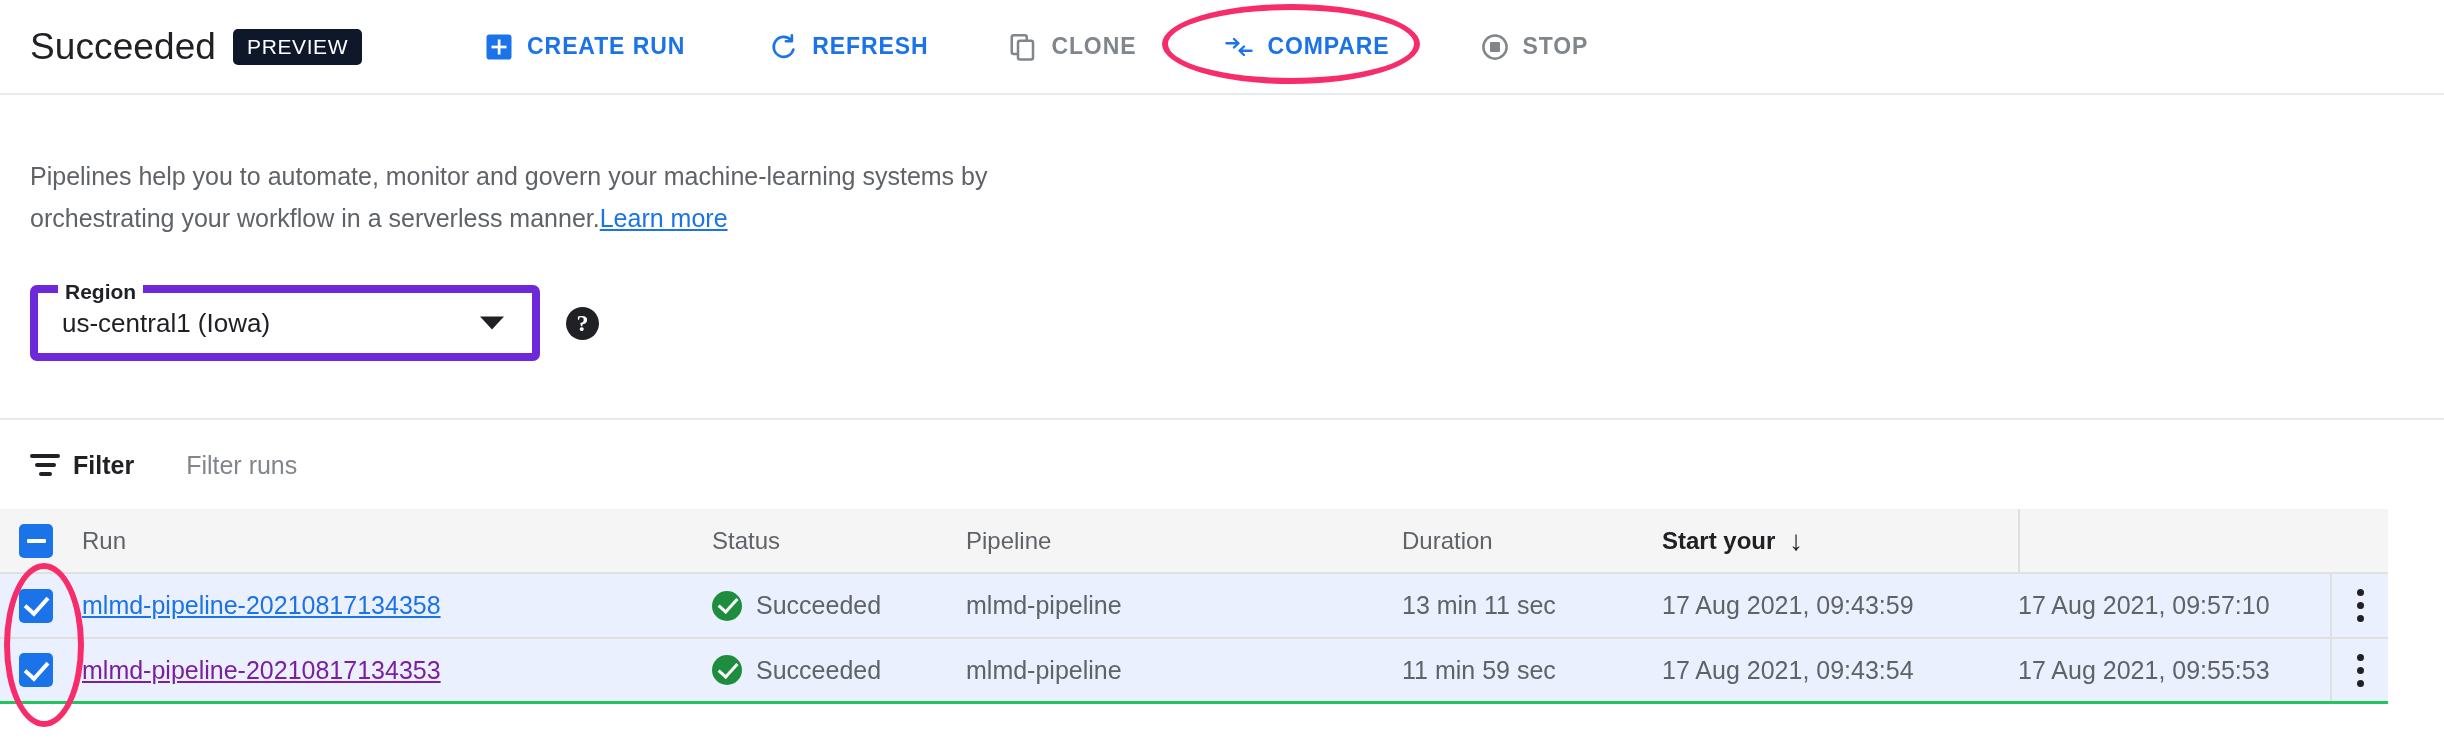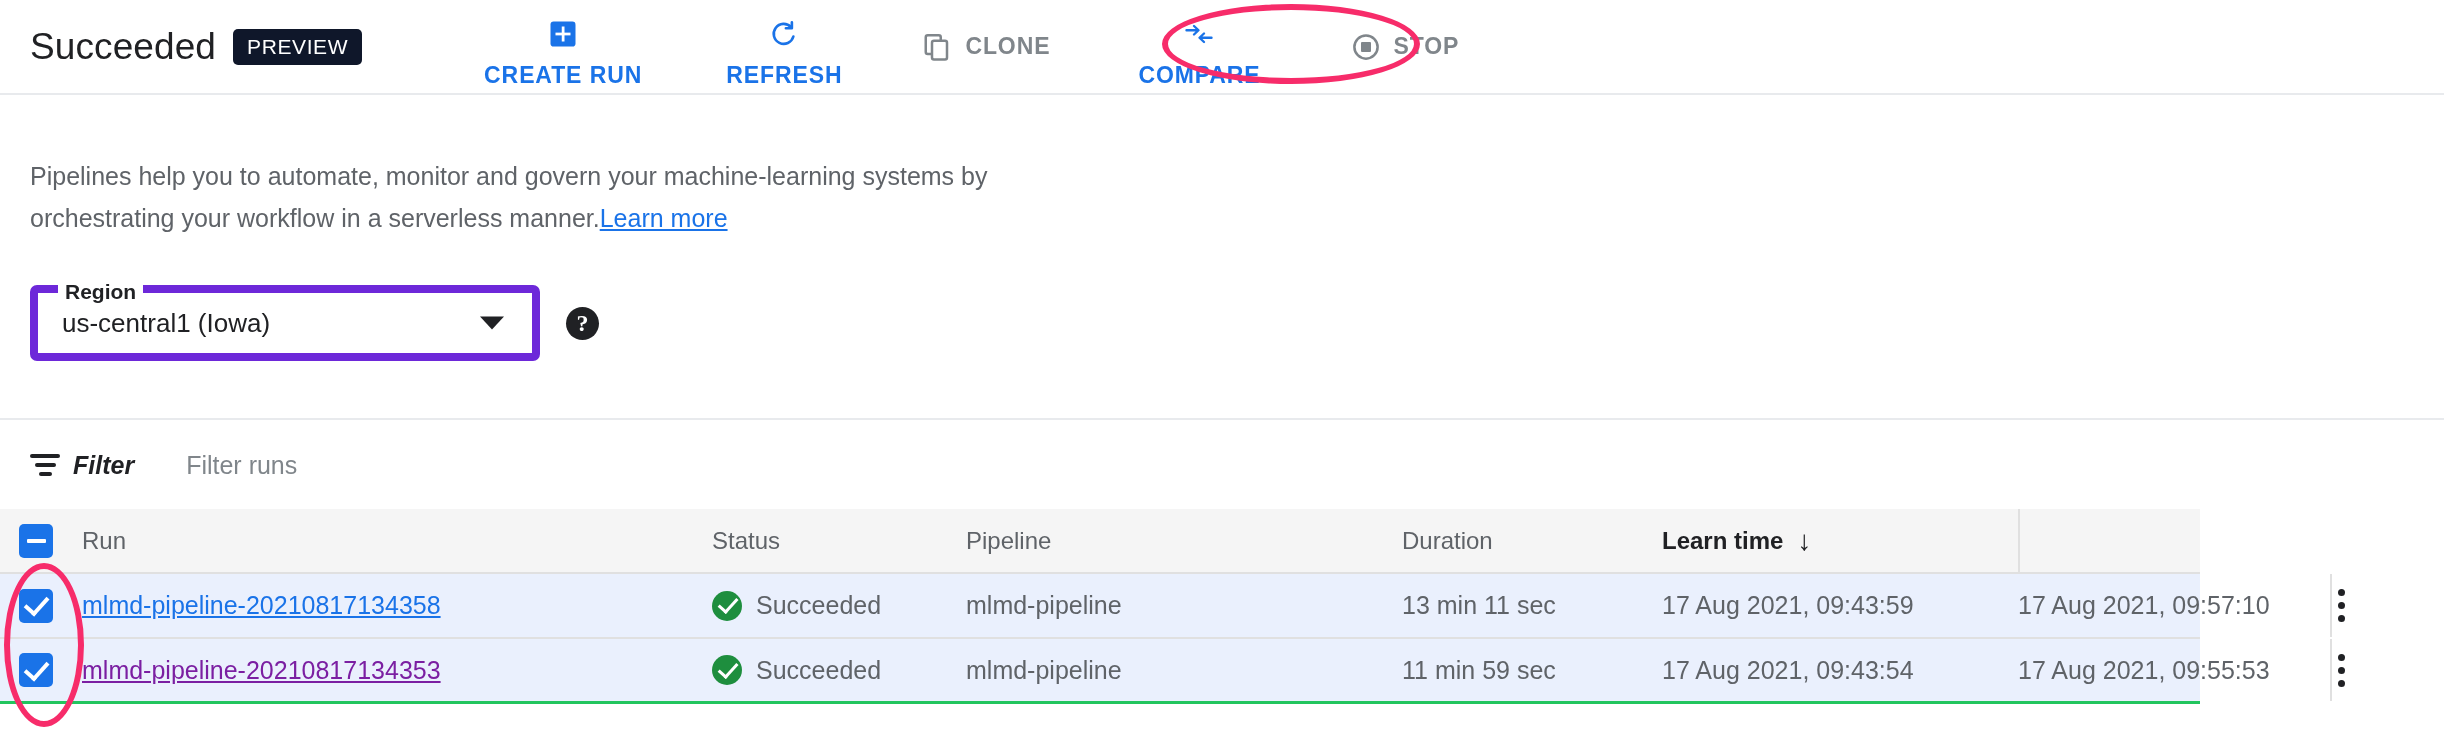--- a/index.html
+++ b/index.html
@@ -65,21 +65,21 @@
     font-size: 23px;
     font-weight: 600;
     letter-spacing: 0.9px;
     white-space: nowrap;
     cursor: pointer;
     user-select: none;
     background: transparent;
     border: none;
     font-family: inherit;
   }
-  .tb-btn.enabled { color: #1a73e8; flex-direction: column; }
+  .tb-btn.enabled { color: #1a73e8; }
   .tb-btn.disabled { color: #80868b; cursor: default; }
   .tb-btn .ic { display: flex; align-items: center; justify-content: center; }
 
   .sp-create  { margin-left: 0px; }
   .sp-refresh { margin-left: 36px; }
   .sp-clone   { margin-left: 32px; }
   .sp-compare { margin-left: 40px; }
   .sp-stop    { margin-left: 42px; }
 
   
@@ -190,41 +190,40 @@
   .filter-icon-box i { display: block; background: #202124; height: 4px; border-radius: 2px; }
   .filter-icon-box i:nth-child(1) { width: 30px; }
   .filter-icon-box i:nth-child(2) { width: 21px; }
   .filter-icon-box i:nth-child(3) { width: 13px; }
   .filter-label {
     margin-left: 13px;
     font-size: 25px;
     font-weight: 700;
     color: #202124;
     white-space: nowrap;
-    font-style: italic;
   }
   .filter-input {
     margin-left: 52px;
     font-size: 25px;
     color: #80868b;
     border: none;
     outline: none;
     background: transparent;
     width: 800px;
     font-family: inherit;
     padding: 0;
   }
   .filter-input::placeholder { color: #80868b; opacity: 1; }
 
   
   .table {
     position: absolute;
     top: 509px;
     left: 0;
-    width: 2200px;
+    width: 2388px;
   }
   .trow {
     display: flex;
     align-items: center;
     height: 65px;
     box-sizing: border-box;
   }
   .thead {
     background: #f5f5f5;
     border-bottom: 2px solid #e0e0e0;
@@ -432,21 +431,21 @@
     <div class="c-check">
       <span class="cb">
           <span class="dash"></span>
         </span>
     </div>
     <div class="c-run th">Run</div>
     <div class="c-status th">Status</div>
     <div class="c-pipe th">Pipeline</div>
     <div class="c-dur th">Duration</div>
     <div class="c-start th sorted">
-      <span>Learn time</span>
+      <span>Start your</span>
       <span class="sort-arrow">↓</span>
     </div>
     <div class="c-menu"></div>
   </div>
 
   <div class="trow tbody-row">
     <div class="c-check">
       <span class="cb">
           <span class="tick"></span>
         </span>

